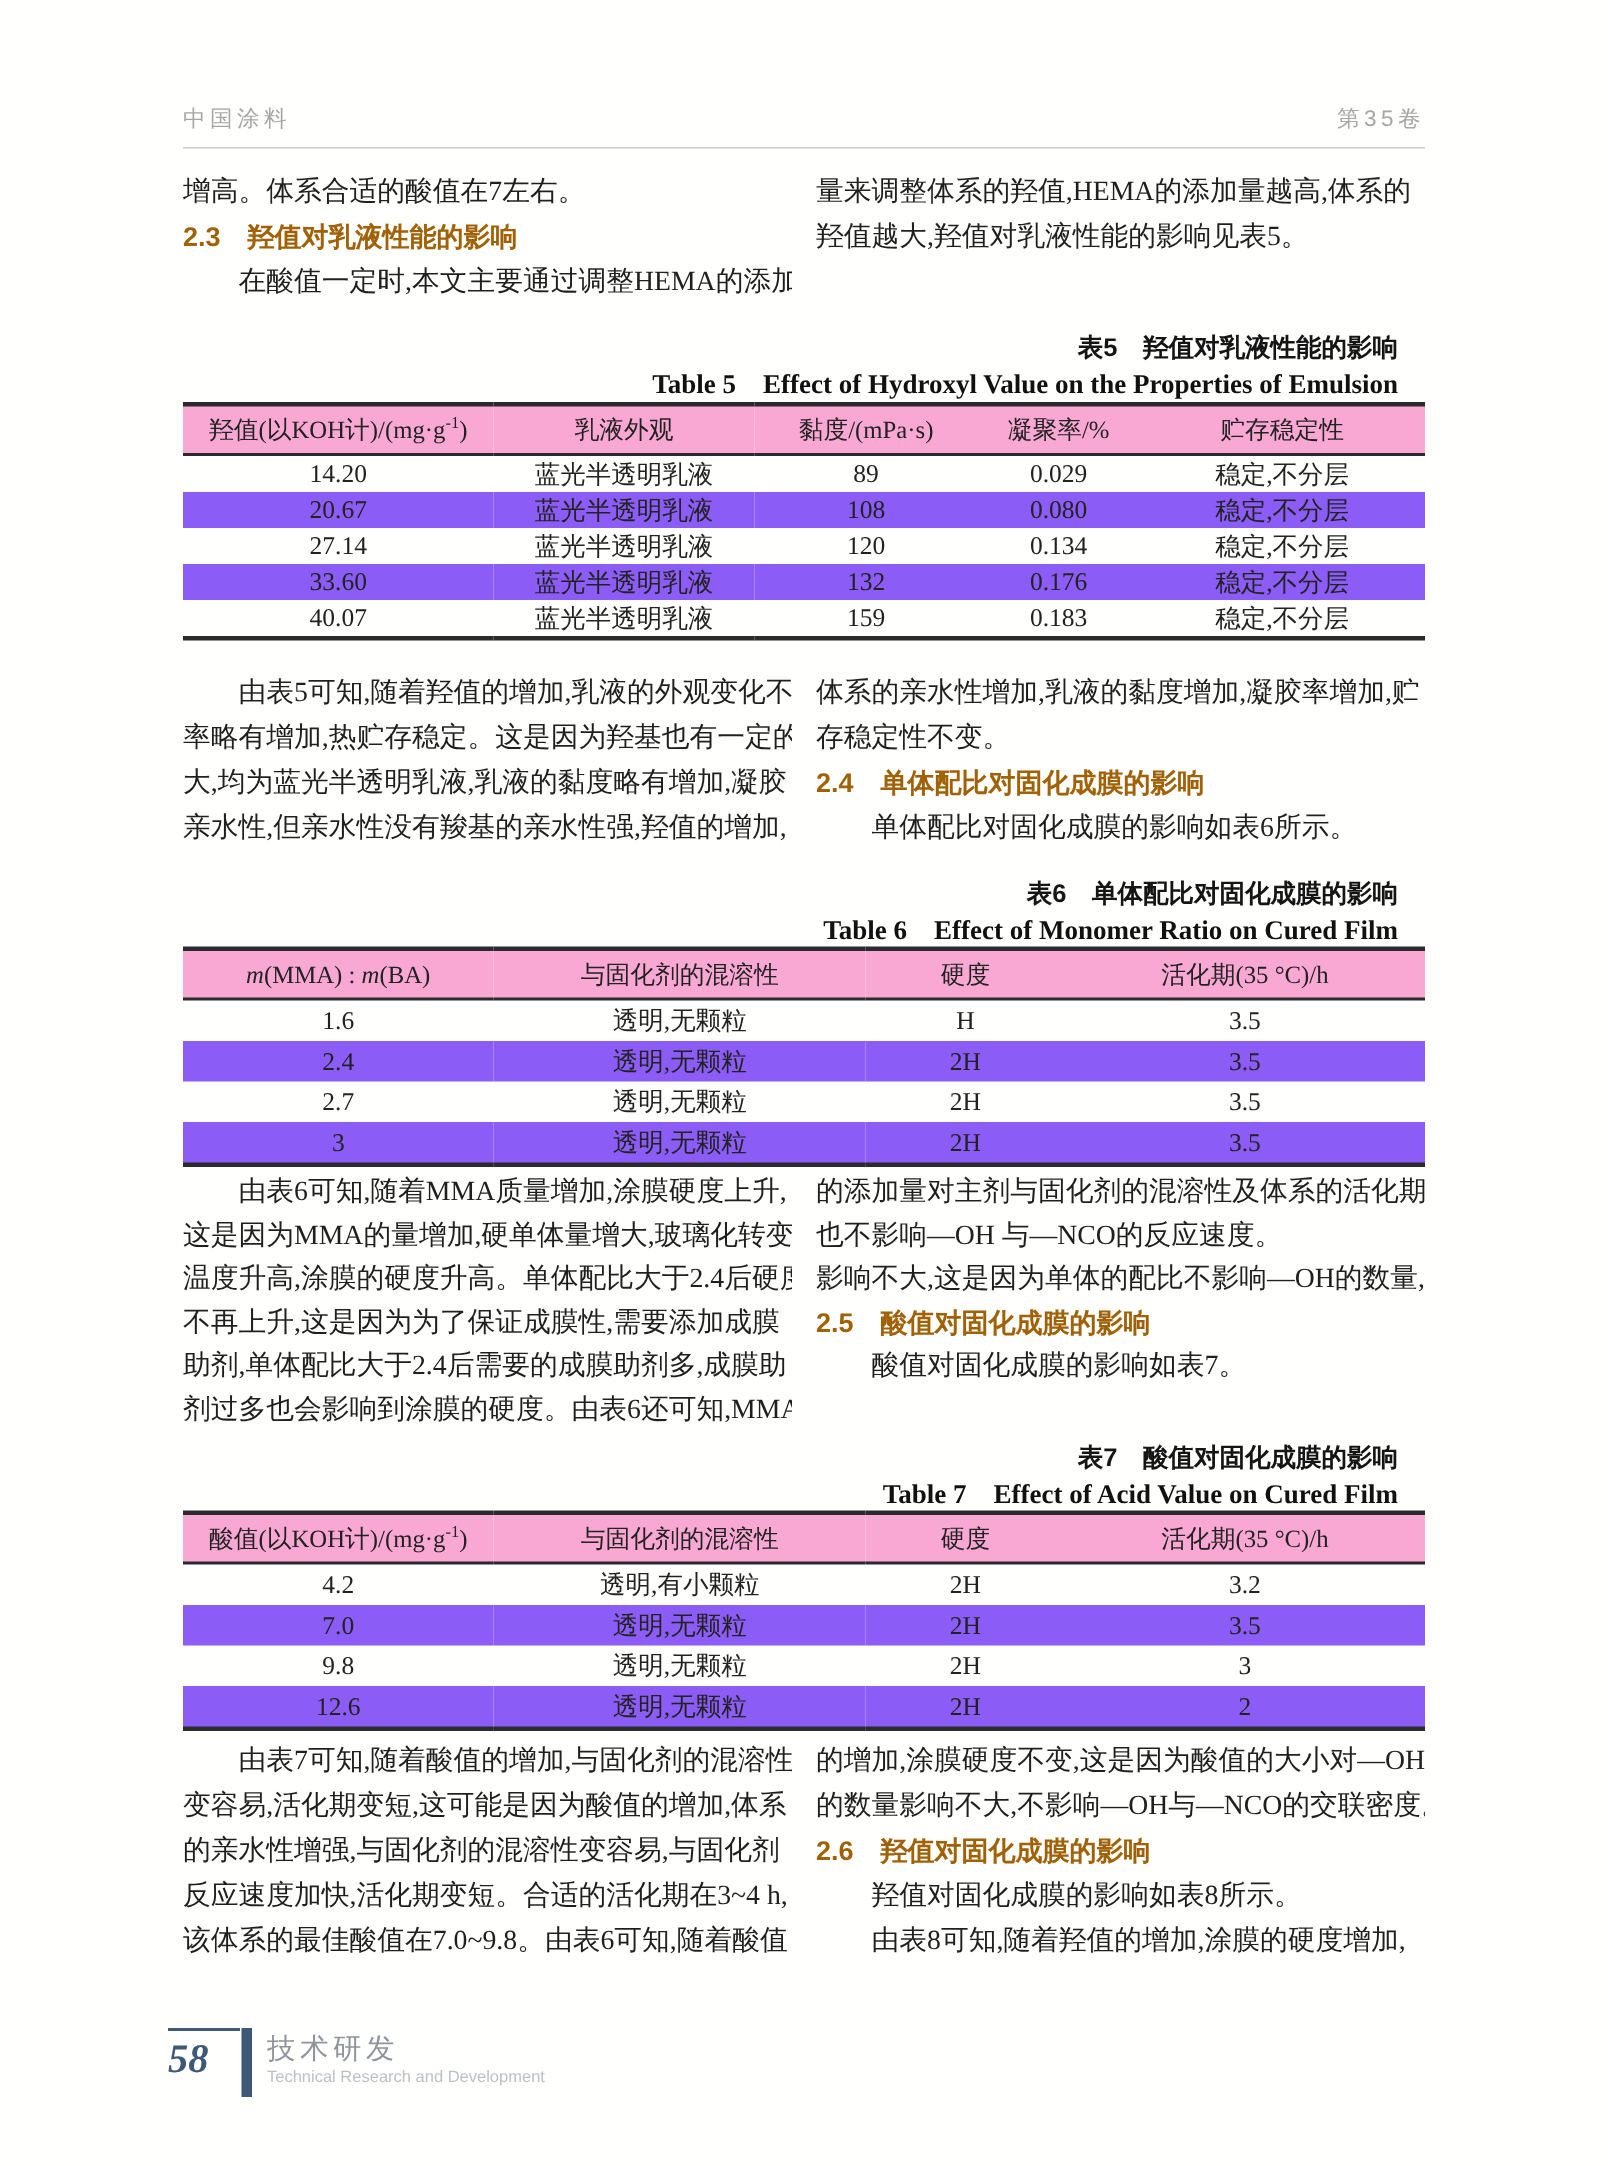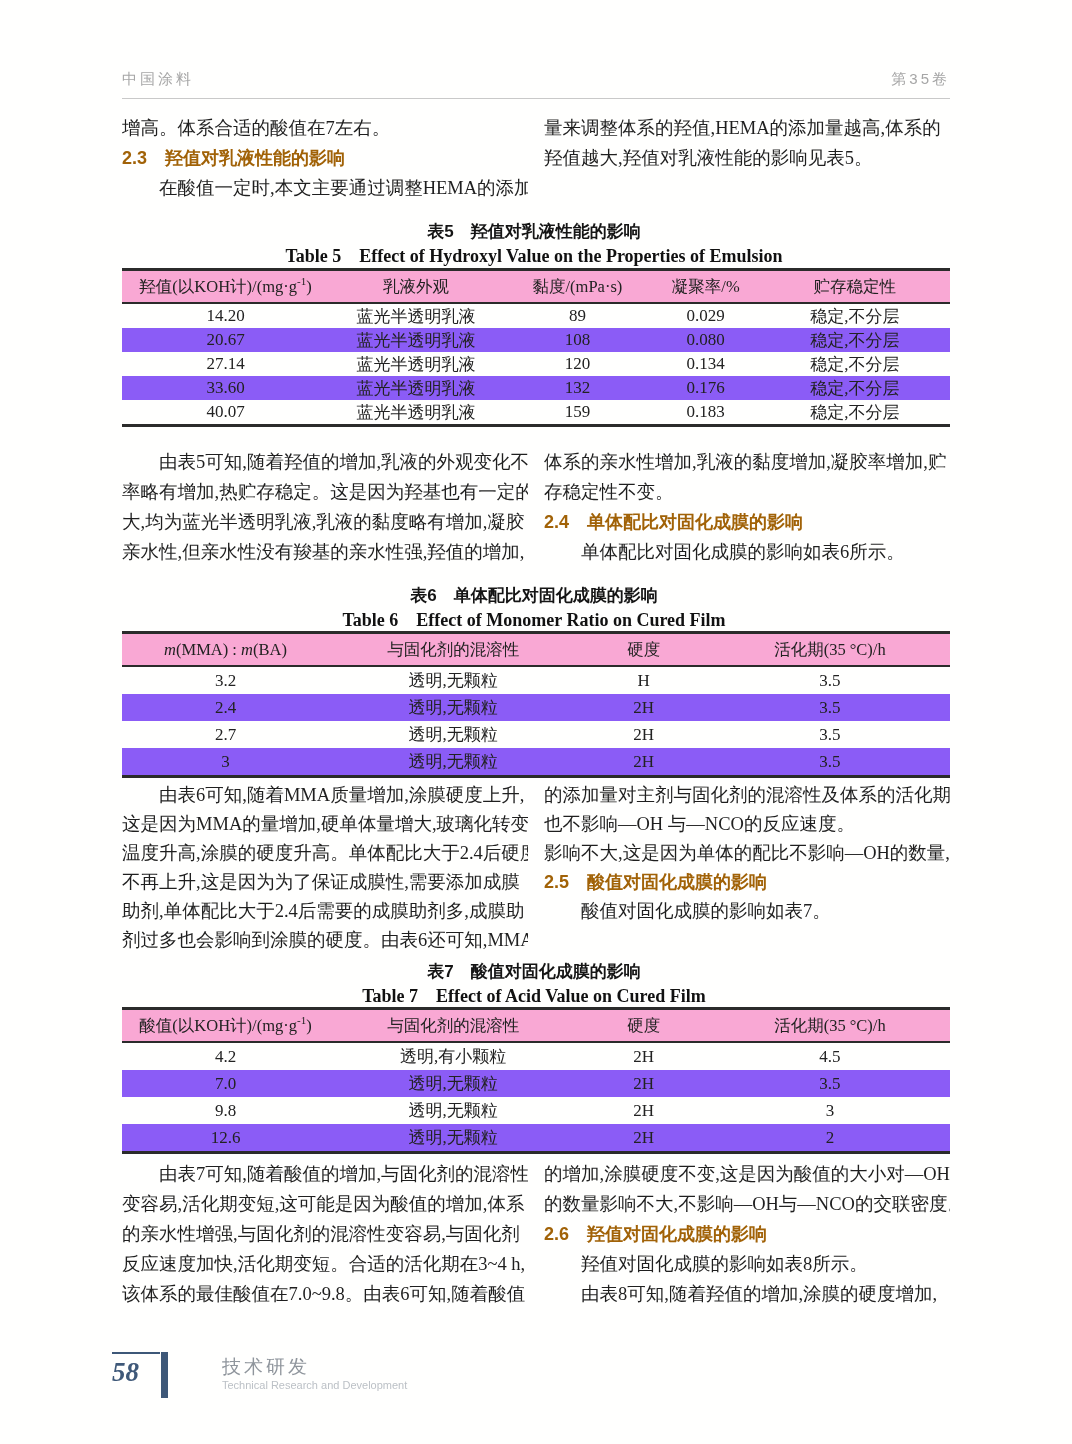--- a/index.html
+++ b/index.html
@@ -24,21 +24,21 @@
   .tline {
     height:30px; line-height:30px; font-size:18.5px; white-space:nowrap;
     color:#1f1f1f;
   }
   .lh29 .tline { height:29px; line-height:29px; }
   .sec-heading {
     font-family:"Liberation Sans","DejaVu Sans",sans-serif;
     font-weight:bold; color:#a16207; font-size:18px;
   }
   
-  .tbl-titles { position:absolute; left:120px; width:828px; text-align:center; }
+  .tbl-titles { position:absolute; left:104px; width:828px; text-align:right; }
   .tbl-title-zh {
     font-family:"Liberation Sans","DejaVu Sans",sans-serif;
     font-weight:bold; font-size:17px; color:#151515; height:25px; line-height:25px;
   }
   .tbl-title-en {
     font-family:"Liberation Serif","DejaVu Serif",serif;
     font-weight:bold; font-size:18px; color:#111; height:24px; line-height:24px;
   }
   
   table.datatable {
@@ -57,21 +57,21 @@
   sup { font-size:11px; }
   i.var { font-style:italic; }
   
   .footer { position:absolute; left:112px; top:1352px; display:flex; align-items:flex-start; }
   .footer-num {
     width:48px; border-top:2px solid #3e5878; color:#3e5878;
     font-family:"Liberation Serif","DejaVu Serif",serif; font-style:italic; font-weight:bold;
     font-size:27px; text-align:left; padding-top:3px;
   }
   .footer-bar { width:7px; height:46px; background:#3e5878; margin-left:1px; }
-  .footer-text { padding-left:10px; padding-top:4px; font-family:"Liberation Sans","DejaVu Sans",sans-serif;margin-left:44px; }
+  .footer-text { padding-left:10px; padding-top:4px; font-family:"Liberation Sans","DejaVu Sans",sans-serif; }
   .footer-zh { font-size:19px; color:#8f959c; letter-spacing:3px; height:22px; line-height:22px; }
   .footer-en { font-size:11px; color:#bcc1c6; height:15px; line-height:15px; }
 </style>
 </head>
 <body>
 
 <div class="page">
 
   <div class="runhead">
     <span>中国涂料</span>
@@ -177,21 +177,21 @@
         <col style="width:29%">
       </colgroup>
     <tbody>
         <tr>
       <th><i class="var">m</i><span>(MMA) : </span><i class="var">m</i><span>(BA)</span></th>
       <th>与固化剂的混溶性</th>
       <th>硬度</th>
       <th>活化期(35 °C)/h</th>
     </tr>
     <tr>
-      <td>3.2</td>
+      <td>1.6</td>
           <td>透明,无颗粒</td>
           <td>H</td>
           <td>3.5</td>
     </tr>
     <tr class="stripe">
       <td>2.4</td>
           <td>透明,无颗粒</td>
           <td>2H</td>
           <td>3.5</td>
     </tr>
@@ -244,21 +244,21 @@
         <tr>
       <th><span>酸值(以KOH计)/(mg·g</span><sup>-1</sup><span>)</span></th>
       <th>与固化剂的混溶性</th>
       <th>硬度</th>
       <th>活化期(35 °C)/h</th>
     </tr>
     <tr>
       <td>4.2</td>
           <td>透明,有小颗粒</td>
           <td>2H</td>
-          <td>4.5</td>
+          <td>3.2</td>
     </tr>
     <tr class="stripe">
       <td>7.0</td>
           <td>透明,无颗粒</td>
           <td>2H</td>
           <td>3.5</td>
     </tr>
     <tr>
       <td>9.8</td>
           <td>透明,无颗粒</td>

